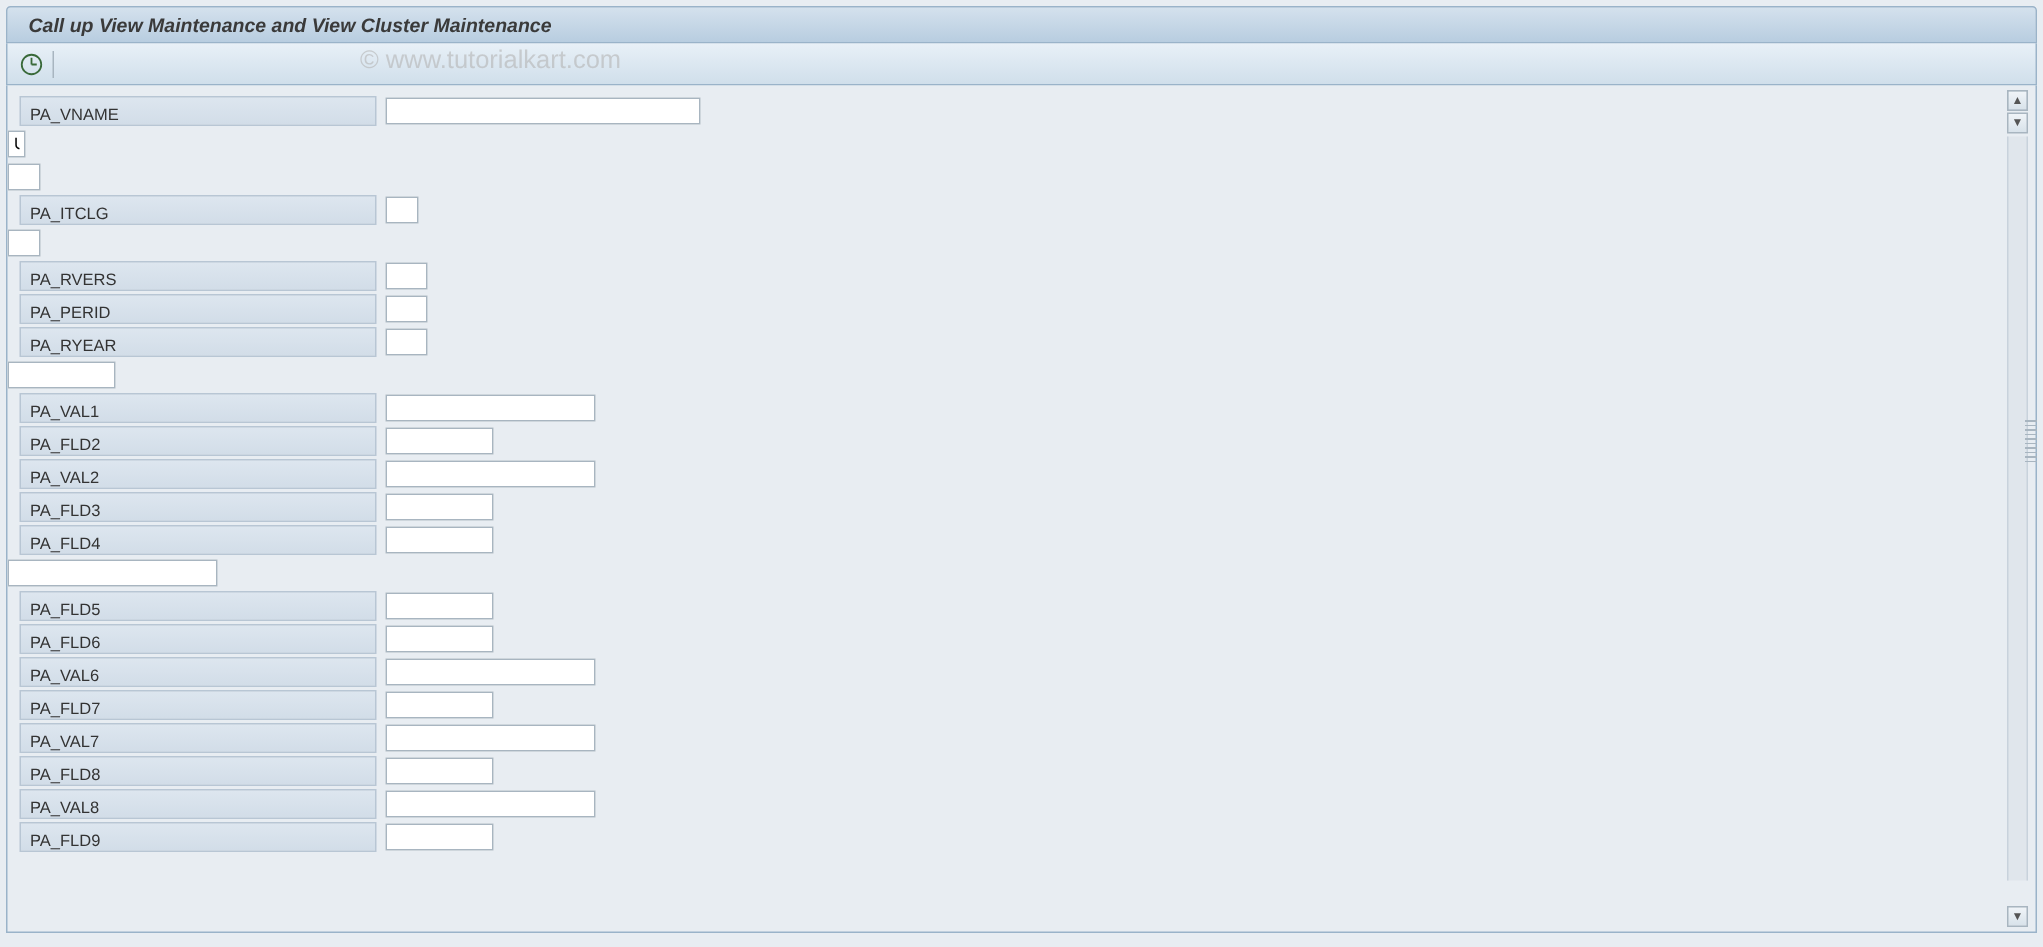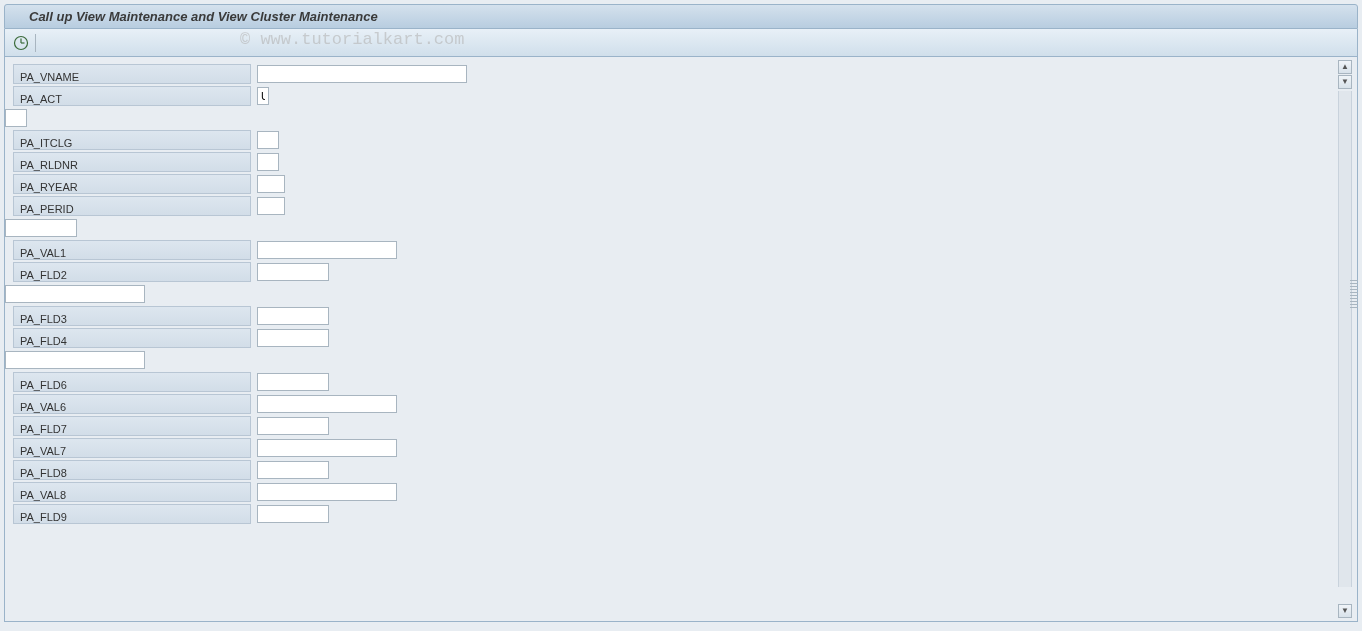--- a/index.html
+++ b/index.html
@@ -13,21 +13,21 @@
       background: #e8edf2;
       width: 1362px;
       height: 631px;
       overflow: hidden;
       position: relative;
     }
     .title-bar {
       background: linear-gradient(to bottom, #d4e1ed 0%, #b8cde0 100%);
       border: 1px solid #9ab3c9;
       border-radius: 3px 3px 0 0;
-      padding: 4px 24px;
+      padding: 4px 14px;
       font-weight: bold;
       font-style: italic;
       font-size: 13px;
       color: #3a3a3a;
       margin: 4px 4px 0 4px;
     }
     .toolbar {
       background: linear-gradient(to bottom, #e8f0f7 0%, #d0dfeb 100%);
       border: 1px solid #9ab3c9;
       border-top: none;
@@ -121,21 +121,21 @@
       background: #e0e6ec;
       border-left: 1px solid #c8d2dc;
       border-right: 1px solid #c8d2dc;
     }
     .watermark {
       position: absolute;
       top: 30px;
       left: 240px;
       font-size: 17px;
       color: rgba(180, 180, 180, 0.6);
-      font-family: Liberation Mono, monospace;
+      font-family: Liberation Sans, sans-serif;
       z-index: 100;
       pointer-events: none;
     }
     .side-handle {
       position: absolute;
       right: 4px;
       top: 280px;
       width: 8px;
       height: 30px;
       background: repeating-linear-gradient(
@@ -173,66 +173,73 @@
   <div class="scroll-up bottom-area">▲</div>
   <div class="scroll-down bottom-area">▼</div>
 
   <div class="form-container" id="form-container">
 
   <div class="form-row">
         <div class="label-cell">PA_VNAME</div>
         <div class="input-cell"><input type="text" class="input-w1" style=""></div>
       </div>
       <div class="form-row">
-        <div class="label-cell">PA_ACT</div>
         <div class="input-cell"><input type="text" class="input-w2" value="U" style=""></div>
       </div>
       <div class="form-row">
         <div class="input-cell"><input type="text" class="input-w3" style=""></div>
       </div>
       <div class="form-row">
         <div class="label-cell">PA_ITCLG</div>
         <div class="input-cell"><input type="text" class="input-w3" style=""></div>
       </div>
       <div class="form-row">
-        <div class="label-cell">PA_RLDNR</div>
         <div class="input-cell"><input type="text" class="input-w3" style=""></div>
+      </div>
+      <div class="form-row">
+        <div class="label-cell">PA_RVERS</div>
+        <div class="input-cell"><input type="text" class="input-w4" style=""></div>
+      </div>
+      <div class="form-row">
+        <div class="label-cell">PA_PERID</div>
+        <div class="input-cell"><input type="text" class="input-w4" style=""></div>
       </div>
       <div class="form-row">
         <div class="label-cell">PA_RYEAR</div>
         <div class="input-cell"><input type="text" class="input-w4" style=""></div>
       </div>
       <div class="form-row">
-        <div class="label-cell">PA_PERID</div>
-        <div class="input-cell"><input type="text" class="input-w4" style=""></div>
-      </div>
-      <div class="form-row">
         <div class="input-cell"><input type="text" class="input-w5" style=""></div>
       </div>
       <div class="form-row">
         <div class="label-cell">PA_VAL1</div>
         <div class="input-cell"><input type="text" class="input-w6" style=""></div>
       </div>
       <div class="form-row">
         <div class="label-cell">PA_FLD2</div>
         <div class="input-cell"><input type="text" class="input-w5" style=""></div>
       </div>
       <div class="form-row">
+        <div class="label-cell">PA_VAL2</div>
         <div class="input-cell"><input type="text" class="input-w6" style=""></div>
       </div>
       <div class="form-row">
         <div class="label-cell">PA_FLD3</div>
         <div class="input-cell"><input type="text" class="input-w5" style=""></div>
       </div>
       <div class="form-row">
         <div class="label-cell">PA_FLD4</div>
         <div class="input-cell"><input type="text" class="input-w5" style=""></div>
       </div>
       <div class="form-row">
         <div class="input-cell"><input type="text" class="input-w6" style=""></div>
+      </div>
+      <div class="form-row">
+        <div class="label-cell">PA_FLD5</div>
+        <div class="input-cell"><input type="text" class="input-w5" style=""></div>
       </div>
       <div class="form-row">
         <div class="label-cell">PA_FLD6</div>
         <div class="input-cell"><input type="text" class="input-w5" style=""></div>
       </div>
       <div class="form-row">
         <div class="label-cell">PA_VAL6</div>
         <div class="input-cell"><input type="text" class="input-w6" style=""></div>
       </div>
       <div class="form-row">

